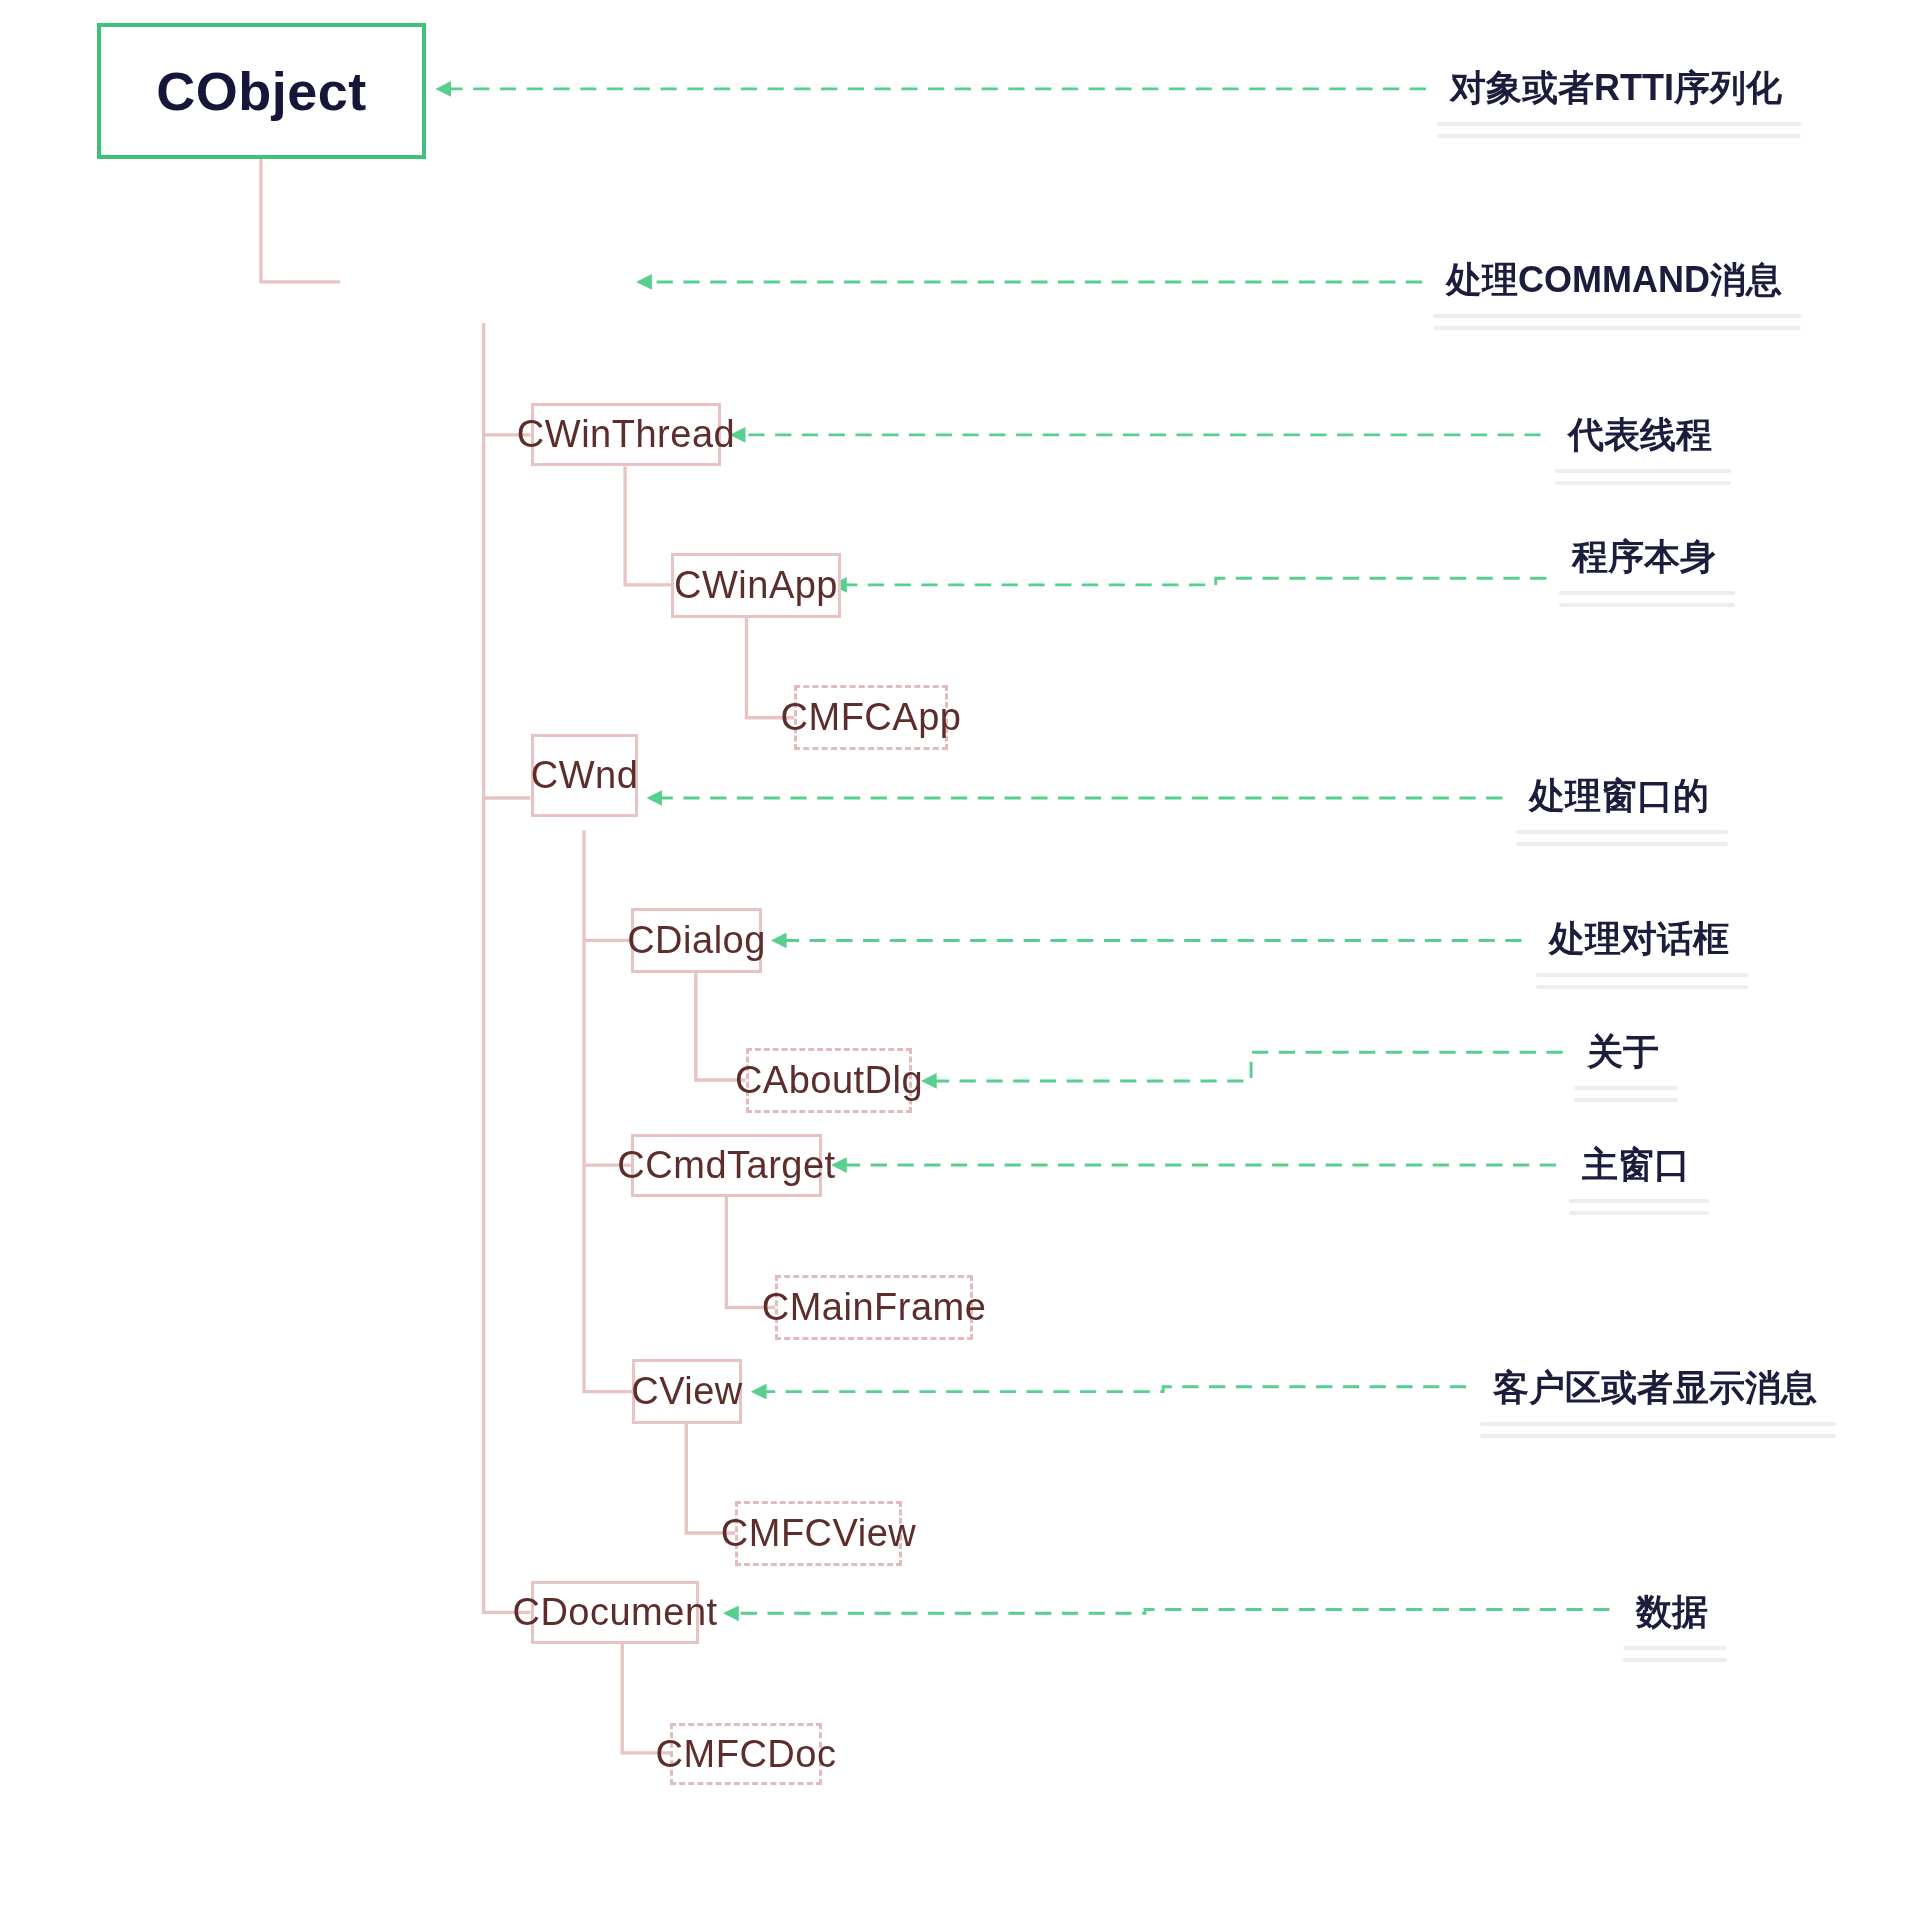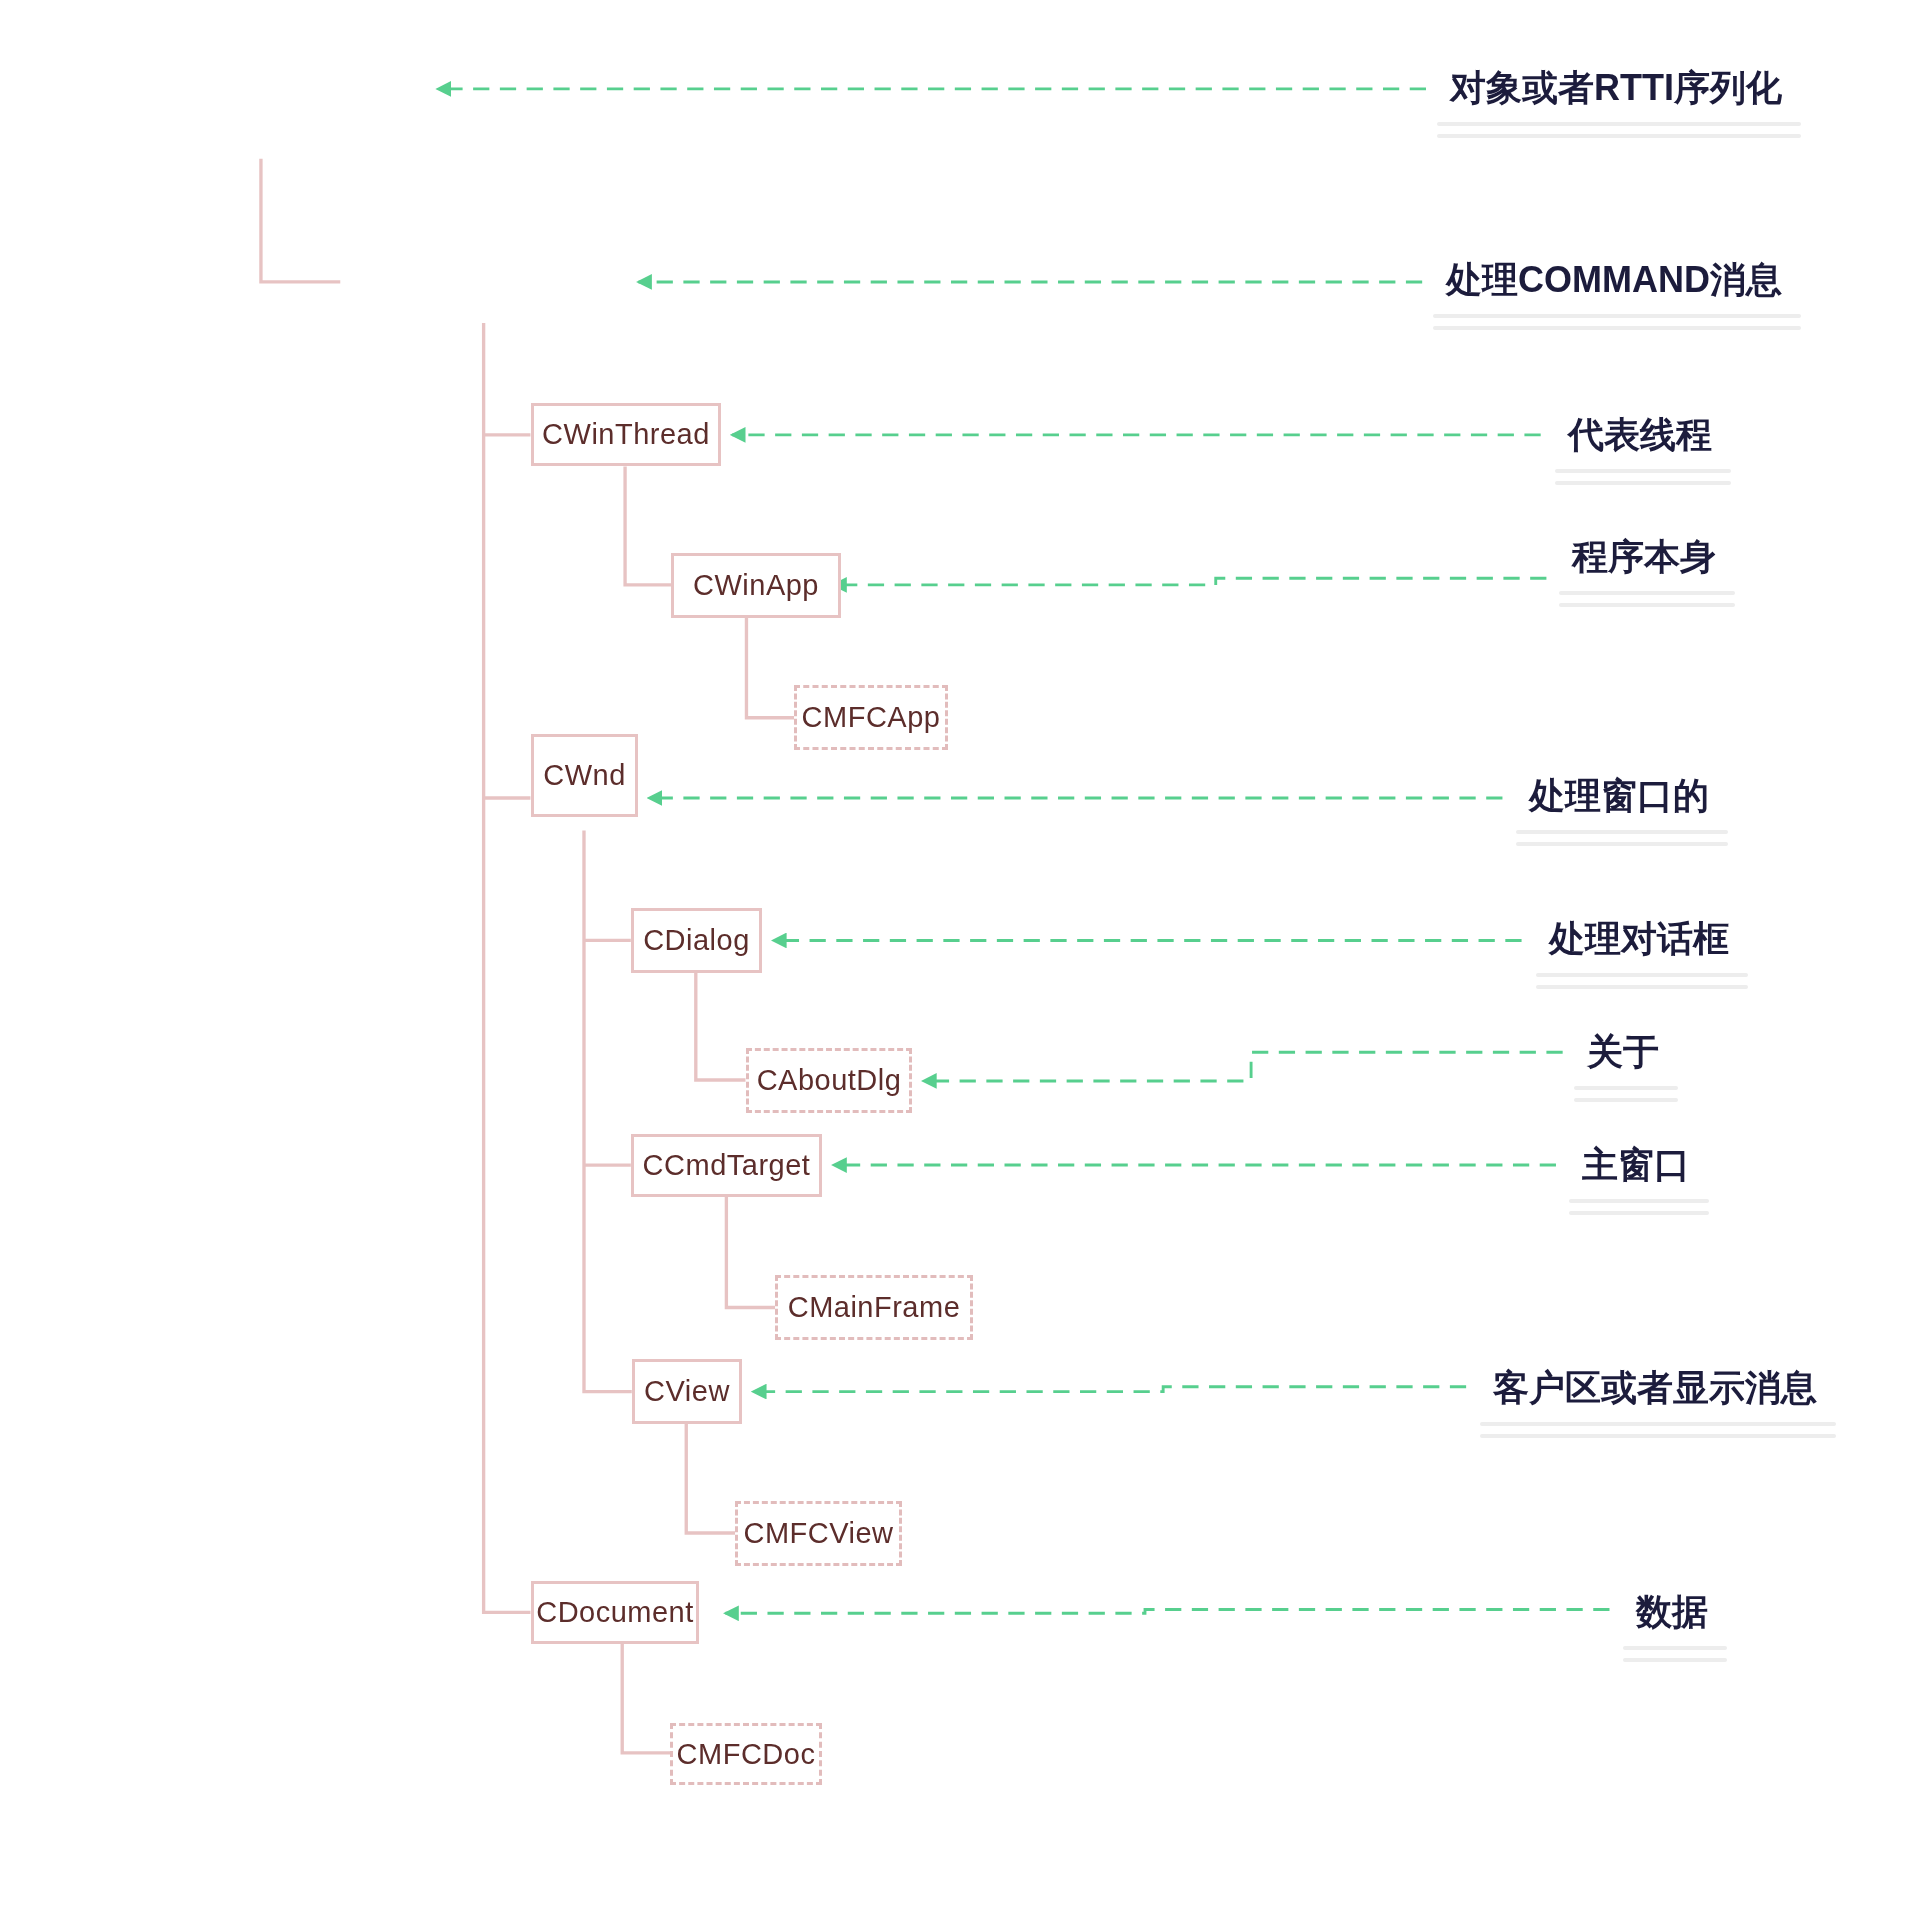--- a/index.html
+++ b/index.html
@@ -10,21 +10,21 @@
     font-family:"Liberation Sans","DejaVu Sans",sans-serif;
     overflow:hidden;
   }
   svg.wires{position:absolute;left:0;top:0;width:1923px;height:1922px;}
   .node{
     position:absolute;
     display:flex;align-items:center;justify-content:center;
     background:#ffffff;
     box-sizing:border-box;
     color:#5c2d2b;
-    font-size:29px;
+    font-size:38px;
     font-weight:500;
     letter-spacing:0.5px;
     white-space:nowrap;
   }
   .node.solid{border:3.3px solid #e7c3c3;}
   .node.dashed{border:3.3px dashed #e2bcbc;}
   .node.root{
     border:4.8px solid #3fc17d;
     color:#16163a;
     font-size:54px;
@@ -89,20 +89,21 @@
       <polyline marker-end="url(#ah)" points="1618,605 1272,605 1272,612 872,612"></polyline>
       <polyline marker-end="url(#ah)" points="1572,835 679,835"></polyline>
       <polyline marker-end="url(#ah)" points="1592,984 809,984"></polyline>
       <polyline marker-end="url(#ah)" points="1635,1101 1309,1101 1309,1131 966,1131"></polyline>
       <polyline marker-end="url(#ah)" points="1628,1219 872,1219"></polyline>
       <polyline marker-end="url(#ah)" points="1534,1451 1217,1451 1217,1456 788,1456"></polyline>
       <polyline marker-end="url(#ah)" points="1684,1684 1198,1684 1198,1688 759,1688"></polyline>
     </g>
   </svg>
 
+  <div class="node root" style="left:97px;top:23px;width:329px;height:136px;">CObject</div>
   <div class="node solid" style="left:531px;top:403px;width:190px;height:63px;">CWinThread</div>
   <div class="node solid" style="left:671px;top:553px;width:170px;height:65px;">CWinApp</div>
   <div class="node dashed" style="left:794px;top:685px;width:154px;height:65px;">CMFCApp</div>
   <div class="node solid" style="left:531px;top:734px;width:107px;height:83px;">CWnd</div>
   <div class="node solid" style="left:631px;top:908px;width:131px;height:65px;">CDialog</div>
   <div class="node dashed" style="left:746px;top:1048px;width:166px;height:65px;">CAboutDlg</div>
   <div class="node solid" style="left:631px;top:1134px;width:191px;height:63px;">CCmdTarget</div>
   <div class="node dashed" style="left:775px;top:1275px;width:198px;height:65px;">CMainFrame</div>
   <div class="node solid" style="left:632px;top:1359px;width:110px;height:65px;">CView</div>
   <div class="node dashed" style="left:735px;top:1501px;width:167px;height:65px;">CMFCView</div>

